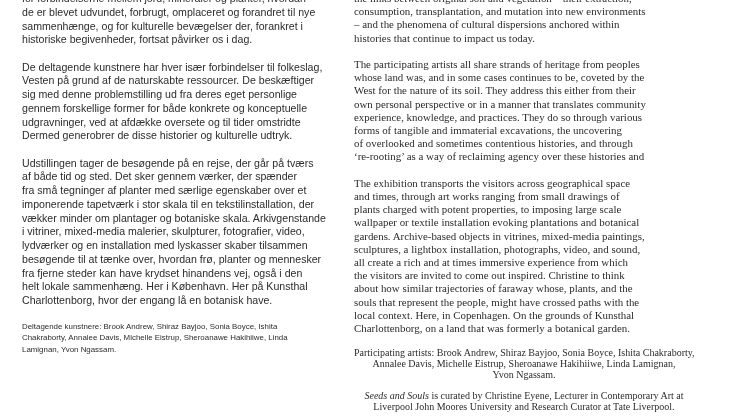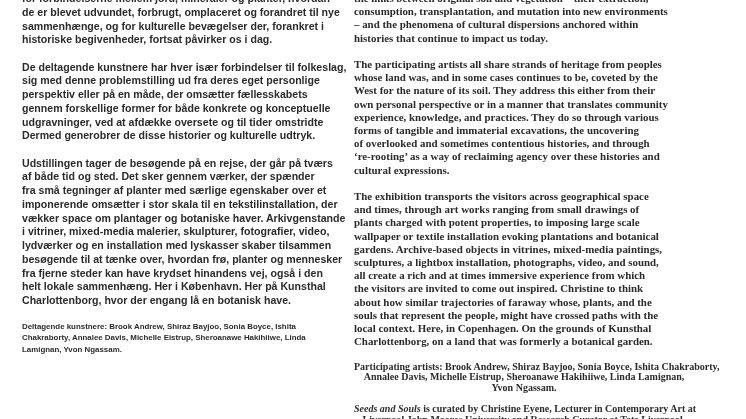--- a/index.html
+++ b/index.html
@@ -11,52 +11,52 @@
   .col-da {
     left: 22px; width: 325px; top: -8px;
     font-family: "Liberation Sans", "DejaVu Sans", sans-serif;
     font-size: 10.6px; line-height: 13.75px; color: #2b2b2b;
   }
   .col-en {
     left: 354px; width: 340px; top: -8px;
     font-family: "Liberation Serif", "DejaVu Serif", serif;
     font-size: 10.9px; line-height: 13.2px; color: #2b2b2b;
   }
-  .line { white-space: nowrap; display: block; font-weight: bold; }
+  .line { white-space: nowrap; display: block; }
   .para { margin: 0 0 13.5px 0; }
   .col-en .para { margin-bottom: 13.2px; }
   .small-da { font-size: 7.9px; line-height: 11.2px; margin: 0 0 11.2px 0; }
   .small-en { font-size: 10px; line-height: 10.6px; margin: 0 0 10.8px 0; text-align: center; }
   .col-da .small-first { margin-top: 0px; }
   em { font-style: italic; }
 </style>
 </head>
 <body>
 
 <div class="col col-da">
   <div class="para">
     <span class="line">for forbindelserne mellem jord, mineraler og planter, hvordan</span>
     <span class="line">de er blevet udvundet, forbrugt, omplaceret og forandret til nye</span>
     <span class="line">sammenhænge, og for kulturelle bevægelser der, forankret i</span>
     <span class="line">historiske begivenheder, fortsat påvirker os i dag.</span>
   </div>
   <div class="para">
     <span class="line">De deltagende kunstnere har hver især forbindelser til folkeslag,</span>
+    <span class="line">Vesten på grund af de naturskabte ressourcer. De beskæftiger</span>
     <span class="line">sig med denne problemstilling ud fra deres eget personlige</span>
-    <span class="line">perspektiv eller på en måde, der omsætter fællesskabets</span>
     <span class="line">gennem forskellige former for både konkrete og konceptuelle</span>
     <span class="line">udgravninger, ved at afdække oversete og til tider omstridte</span>
     <span class="line">Dermed generobrer de disse historier og kulturelle udtryk.</span>
   </div>
   <div class="para">
     <span class="line">Udstillingen tager de besøgende på en rejse, der går på tværs</span>
     <span class="line">af både tid og sted. Det sker gennem værker, der spænder</span>
     <span class="line">fra små tegninger af planter med særlige egenskaber over et</span>
-    <span class="line">imponerende omsætter i stor skala til en tekstilinstallation, der</span>
-    <span class="line">vækker space om plantager og botaniske haver. Arkivgenstande</span>
+    <span class="line">imponerende tapetværk i stor skala til en tekstilinstallation, der</span>
+    <span class="line">vækker minder om plantager og botaniske skala. Arkivgenstande</span>
     <span class="line">i vitriner, mixed-media malerier, skulpturer, fotografier, video,</span>
     <span class="line">lydværker og en installation med lyskasser skaber tilsammen</span>
     <span class="line">besøgende til at tænke over, hvordan frø, planter og mennesker</span>
     <span class="line">fra fjerne steder kan have krydset hinandens vej, også i den</span>
     <span class="line">helt lokale sammenhæng. Her i København. Her på Kunsthal</span>
     <span class="line">Charlottenborg, hvor der engang lå en botanisk have.</span>
   </div>
   <div class="small-da small-first">
     <span class="line">Deltagende kunstnere: Brook Andrew, Shiraz Bayjoo, Sonia Boyce, Ishita</span>
     <span class="line">Chakraborty, Annalee Davis, Michelle Eistrup, Sheroanawe Hakihiiwe, Linda</span>
@@ -74,21 +74,20 @@
   </div>
   <div class="para">
     <span class="line">The participating artists all share strands of heritage from peoples</span>
     <span class="line">whose land was, and in some cases continues to be, coveted by the</span>
     <span class="line">West for the nature of its soil. They address this either from their</span>
     <span class="line">own personal perspective or in a manner that translates community</span>
     <span class="line">experience, knowledge, and practices. They do so through various</span>
     <span class="line">forms of tangible and immaterial excavations, the uncovering</span>
     <span class="line">of overlooked and sometimes contentious histories, and through</span>
     <span class="line">‘re-rooting’ as a way of reclaiming agency over these histories and</span>
-    <span class="line">cultural expressions.</span>
   </div>
   <div class="para">
     <span class="line">The exhibition transports the visitors across geographical space</span>
     <span class="line">and times, through art works ranging from small drawings of</span>
     <span class="line">plants charged with potent properties, to imposing large scale</span>
     <span class="line">wallpaper or textile installation evoking plantations and botanical</span>
     <span class="line">gardens. Archive-based objects in vitrines, mixed-media paintings,</span>
     <span class="line">sculptures, a lightbox installation, photographs, video, and sound,</span>
     <span class="line">all create a rich and at times immersive experience from which</span>
     <span class="line">the visitors are invited to come out inspired. Christine to think</span>

